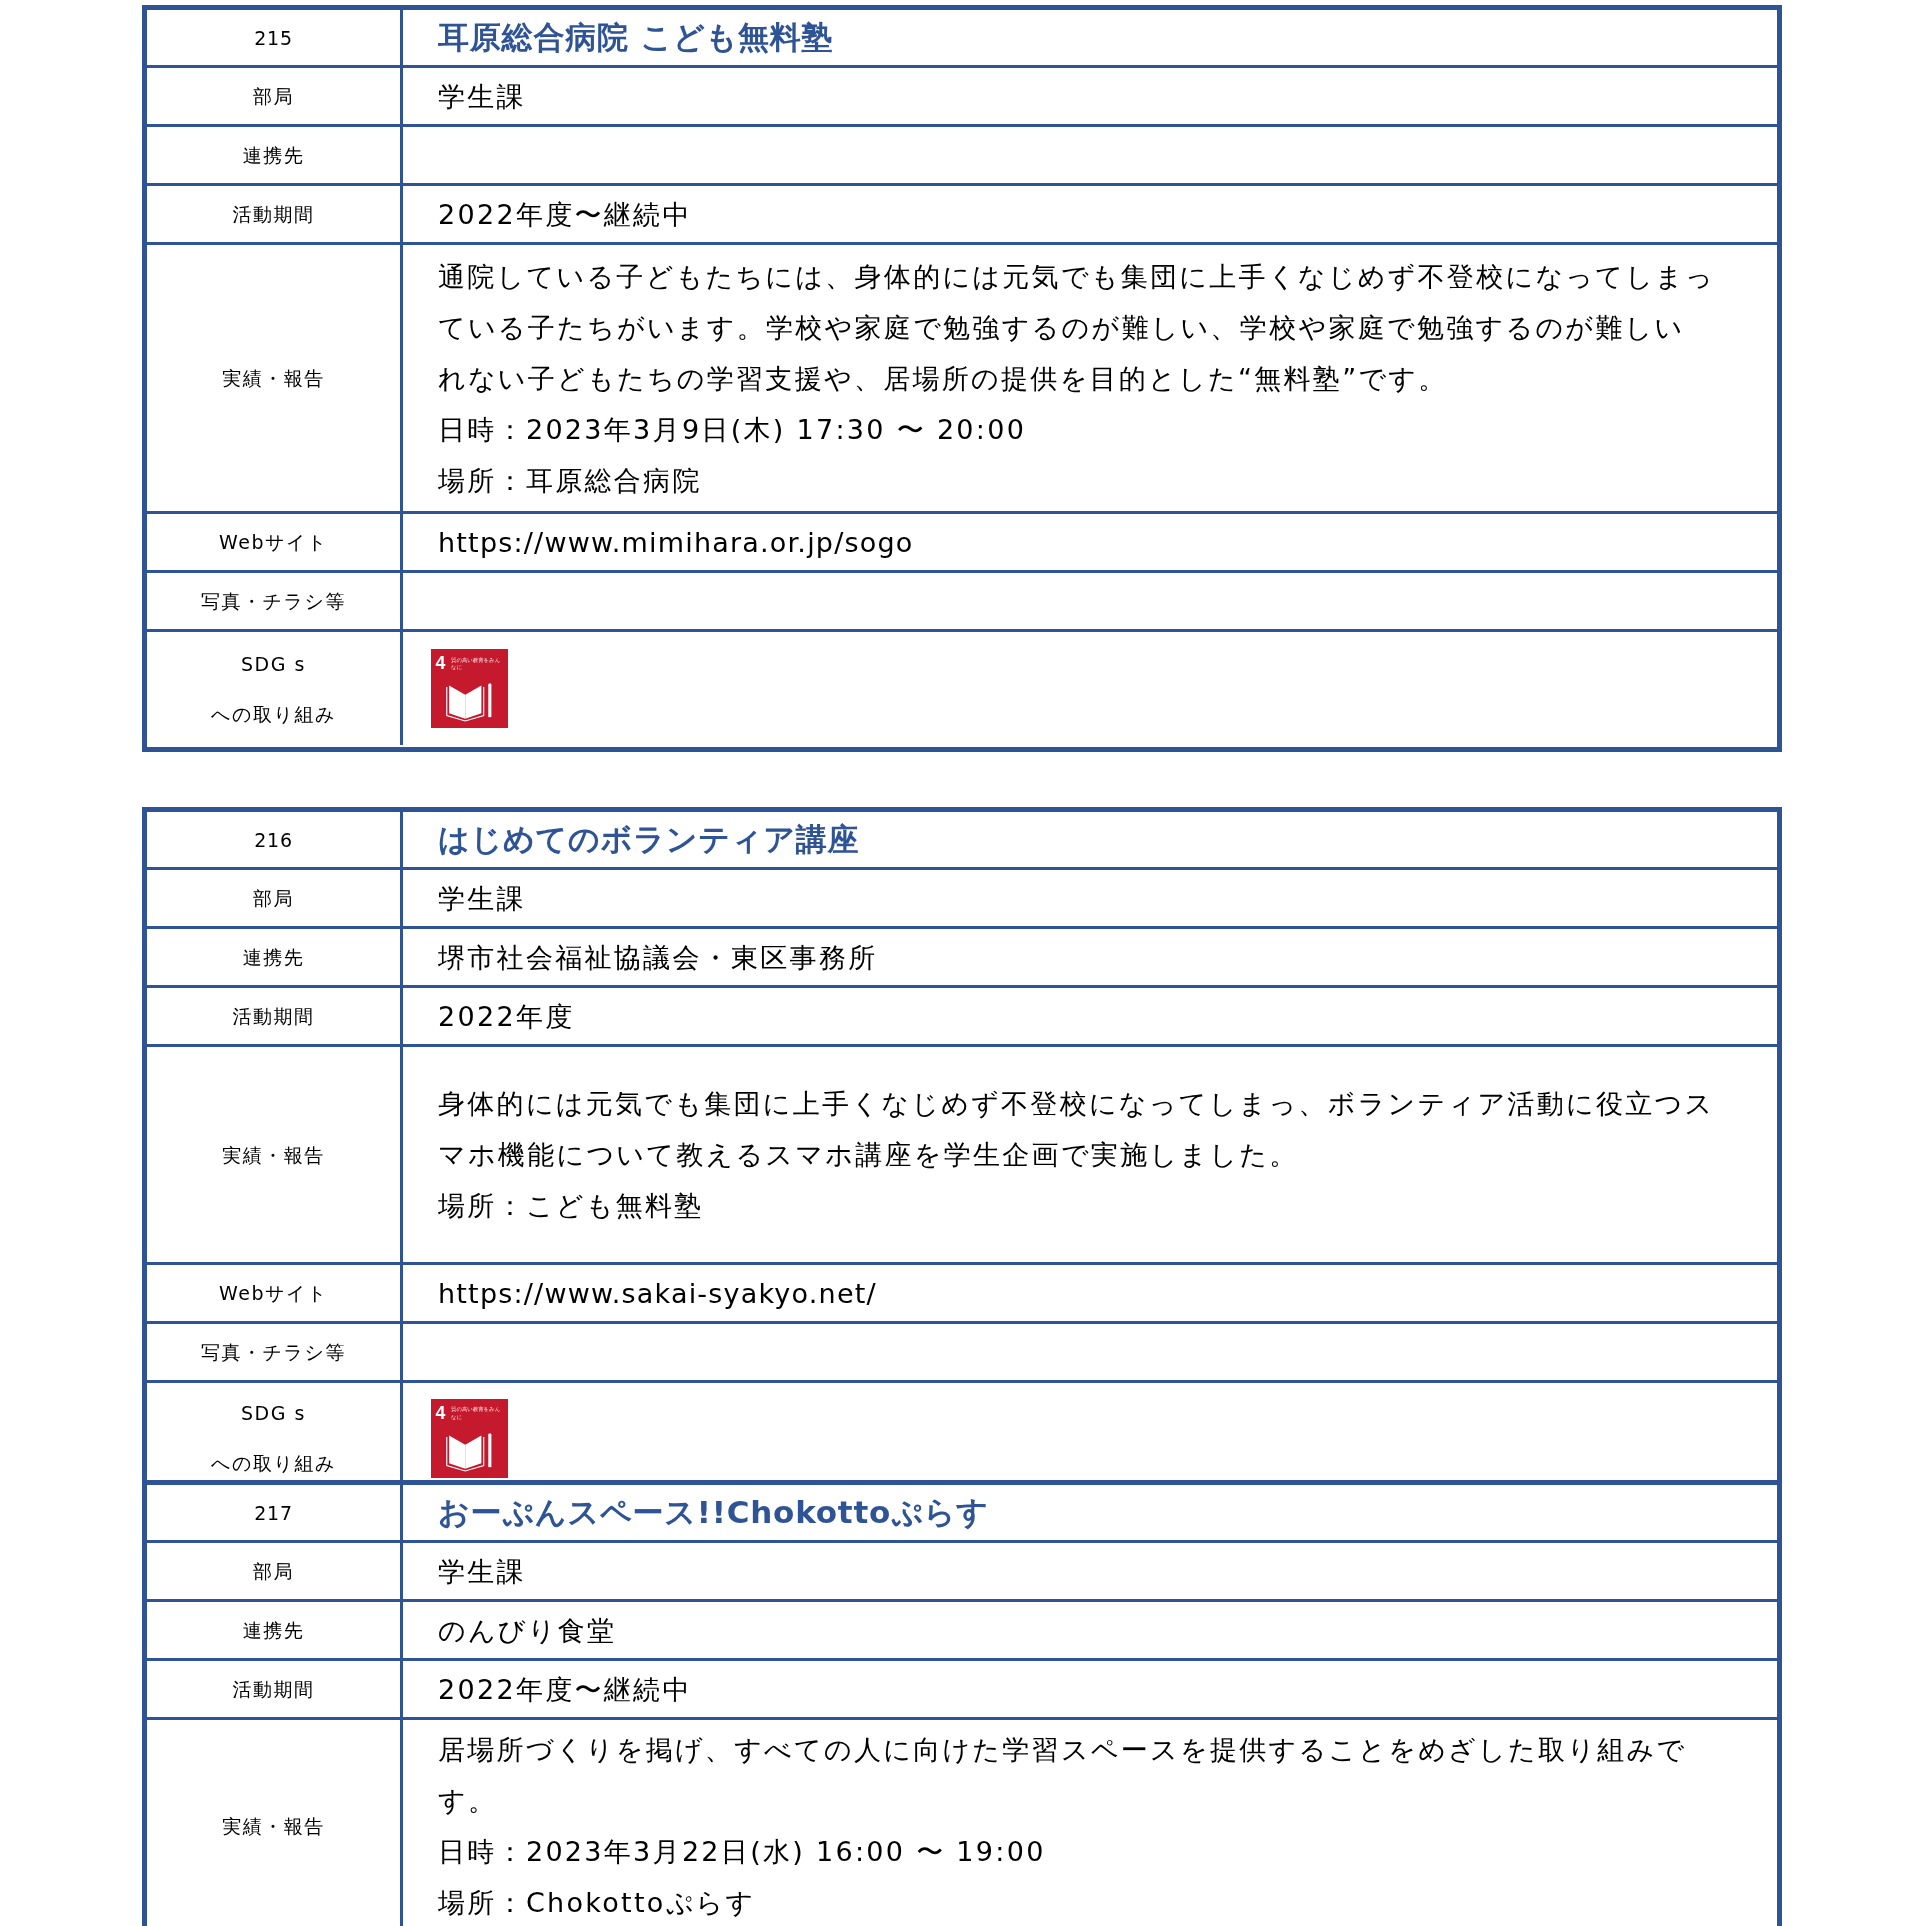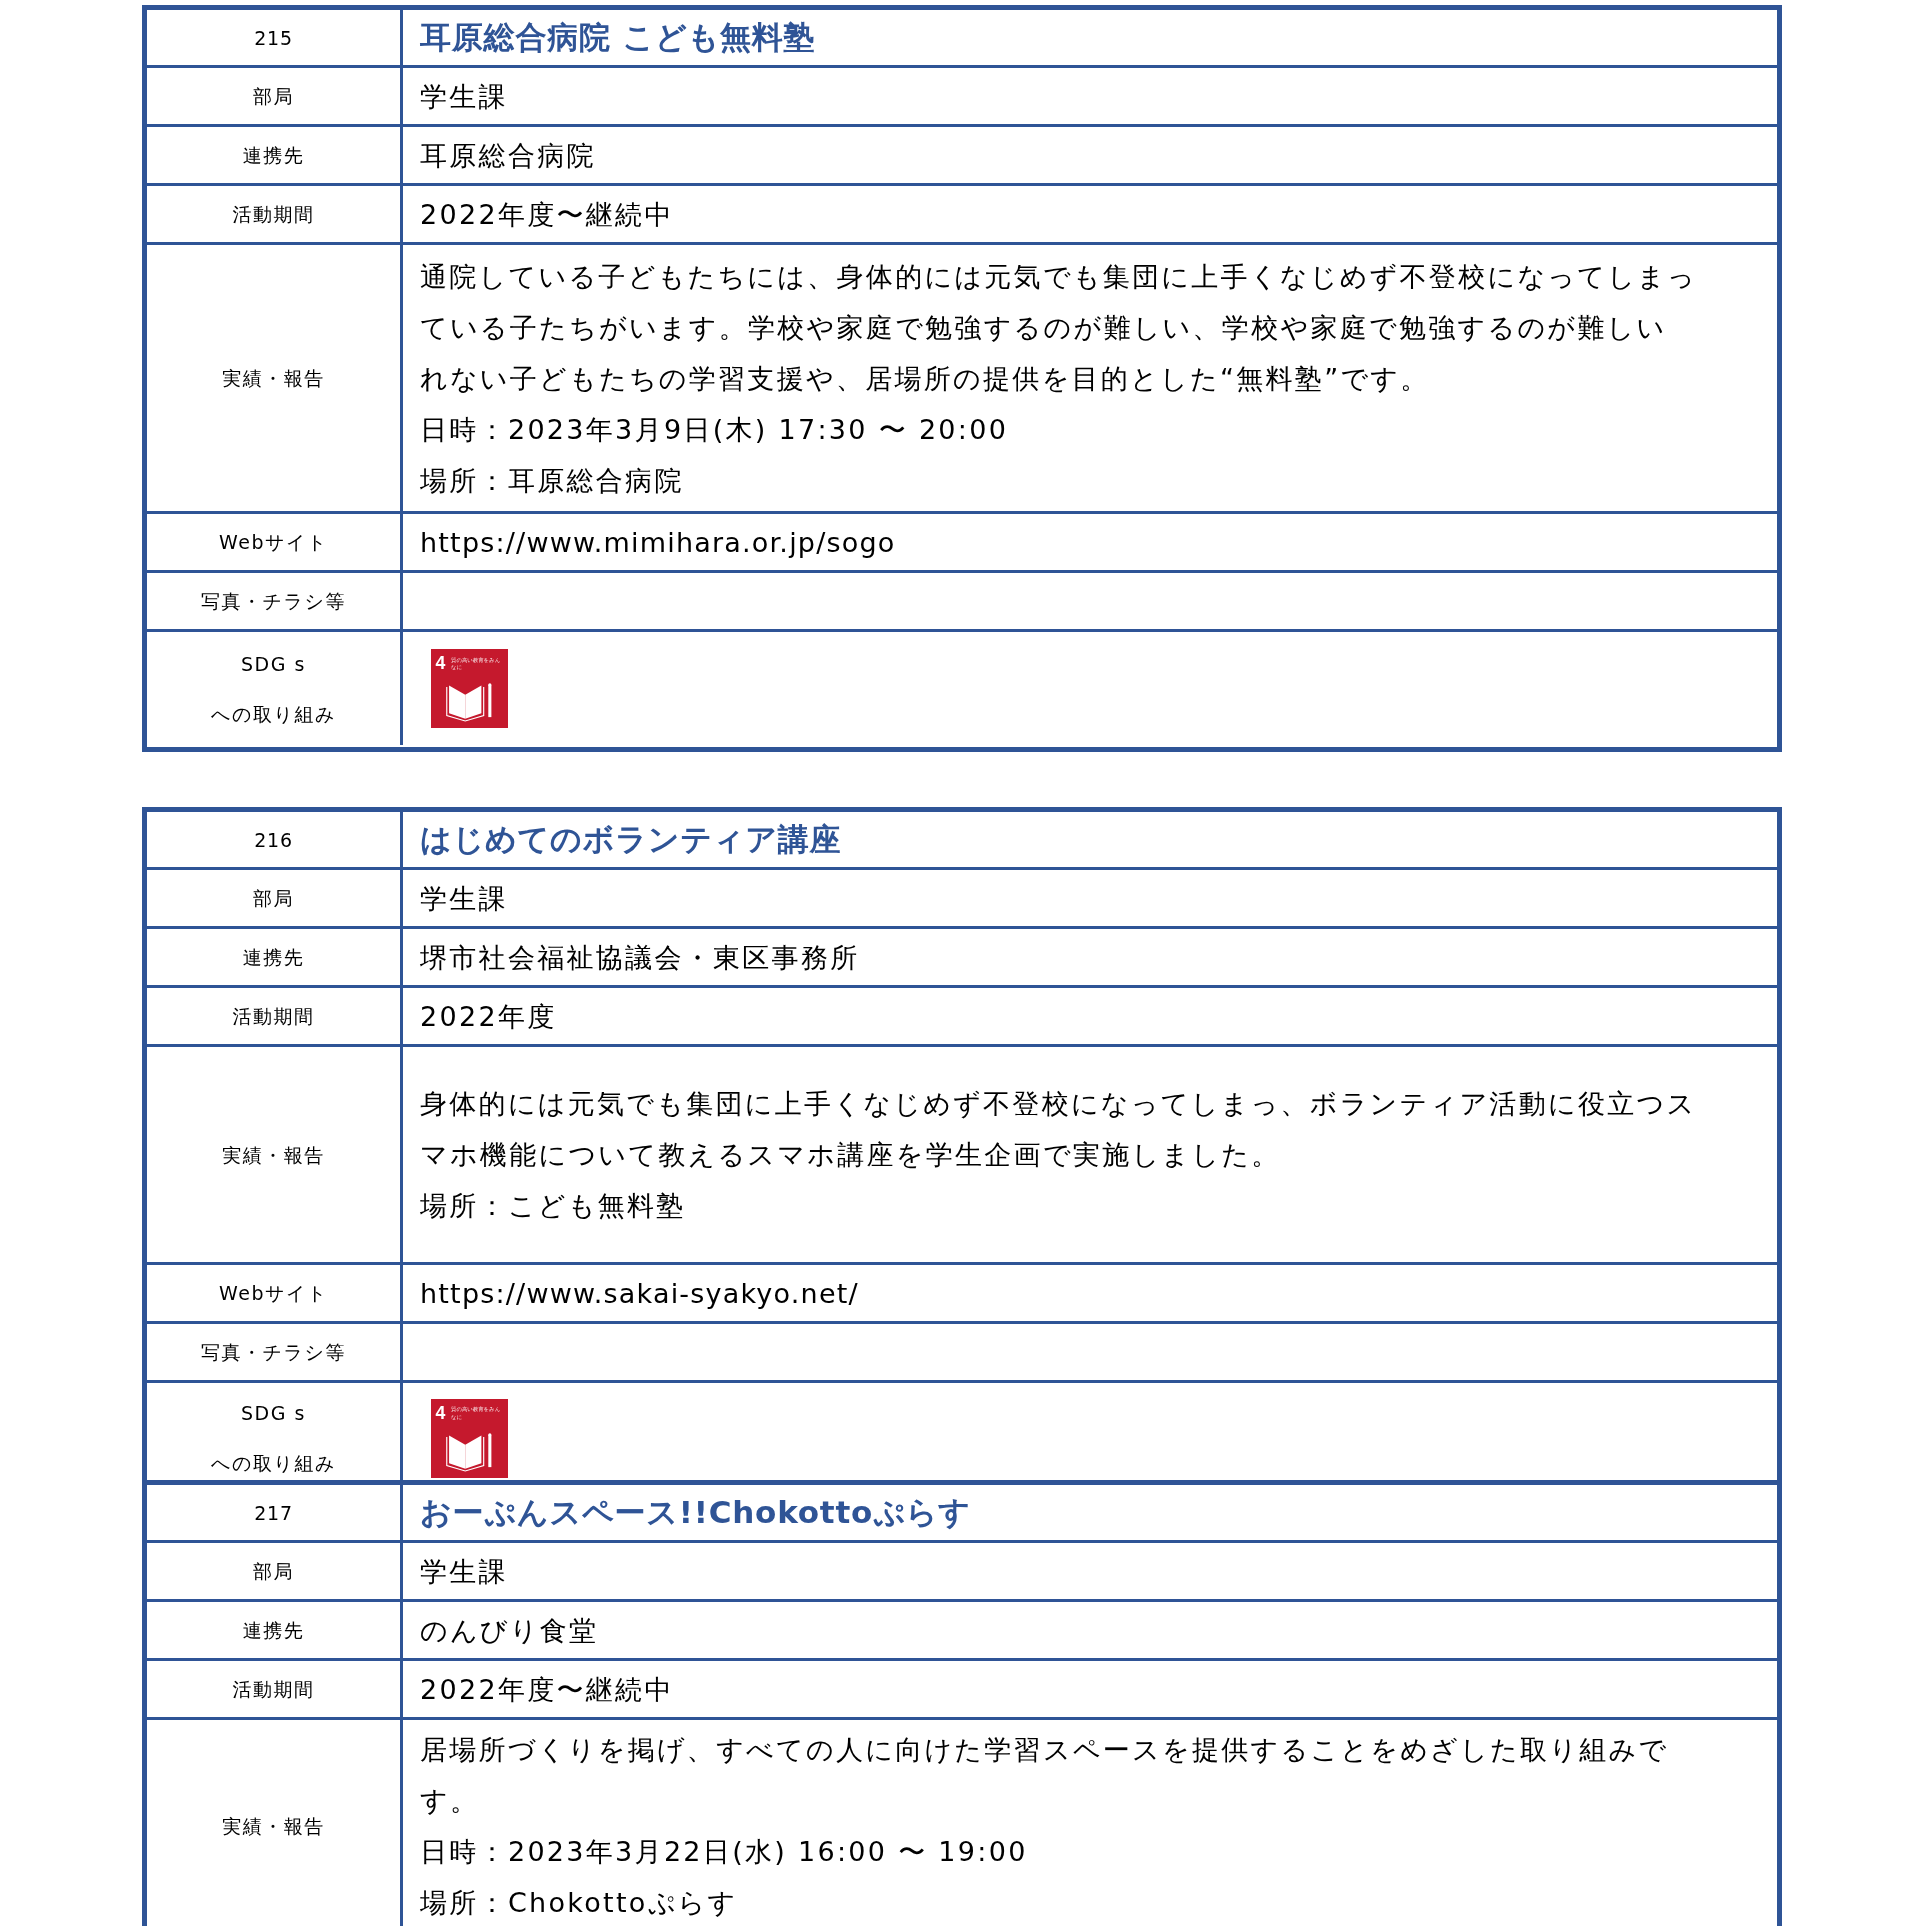--- a/index.html
+++ b/index.html
@@ -6,21 +6,21 @@
   body { width: 1911px; height: 2188px; position: relative; overflow: hidden;
          font-family: "DejaVu Sans", "Liberation Sans", sans-serif; color: #000; }
   .block { position: absolute; left: 142px; width: 1640px; box-sizing: border-box;
            border: 5.8px solid #2f5496; background: #fff; }
   .row { display: flex; box-sizing: border-box; border-top: 3.1px solid #2f5496; }
   .row:first-child { border-top: none; }
   .label { width: 256px; flex: 0 0 256px; box-sizing: border-box;
            border-right: 3.1px solid #2f5496; display: flex; align-items: center;
            justify-content: center; text-align: center; font-size: 19px;
            letter-spacing: 1.5px; line-height: 50px; white-space: pre-line; }
-  .value { flex: 1 1 auto; box-sizing: border-box; padding-left: 17px; padding-right: 27px;
+  .value { flex: 1 1 auto; box-sizing: border-box; padding-left: 35px; padding-right: 27px;
            display: flex; flex-direction: column; justify-content: center;
            font-size: 27px; letter-spacing: 2.3px; line-height: 51px; }
   .title { color: #2f5496; font-weight: bold; font-size: 31px; letter-spacing: 0.8px; }
   .num { letter-spacing: 0.8px; }
   .sdg-wrap { flex-direction: row; justify-content: flex-start; align-items: center; gap: 89px; padding-left: 28px; }
   .sdg { width: 77px; height: 79px; position: relative; box-sizing: border-box; }
   .sdg .n { position: absolute; left: 4.6px; top: 5.4px; color: #fff; font-weight: bold;
             font-size: 17.7px; line-height: 19px; font-family: "Liberation Sans", sans-serif; }
   .sdg .cap { position: absolute; left: 20px; top: 7.7px; width: 54px; color: #fff;
               font-size: 5.4px; line-height: 7.7px; letter-spacing: 0; opacity: 0.9; }
@@ -35,21 +35,20 @@
     <div class="value">
         <span class="title">耳原総合病院 こども無料塾</span>
       </div>
   </div>
   <div class="row" style="height:59px;">
     <div class="label">部局</div>
     <div class="value">学生課</div>
   </div>
   <div class="row" style="height:59px;">
     <div class="label">連携先</div>
-    <div class="value">耳原総合病院</div>
   </div>
   <div class="row" style="height:59px;">
     <div class="label">活動期間</div>
     <div class="value">2022年度〜継続中</div>
   </div>
   <div class="row" style="height:269px;">
     <div class="label">実績・報告</div>
     <div class="value">
       <div>通院している子どもたちには、身体的には元気でも集団に上手くなじめず不登校になってしまっ</div>
       <div>ている子たちがいます。学校や家庭で勉強するのが難しい、学校や家庭で勉強するのが難しい</div>

